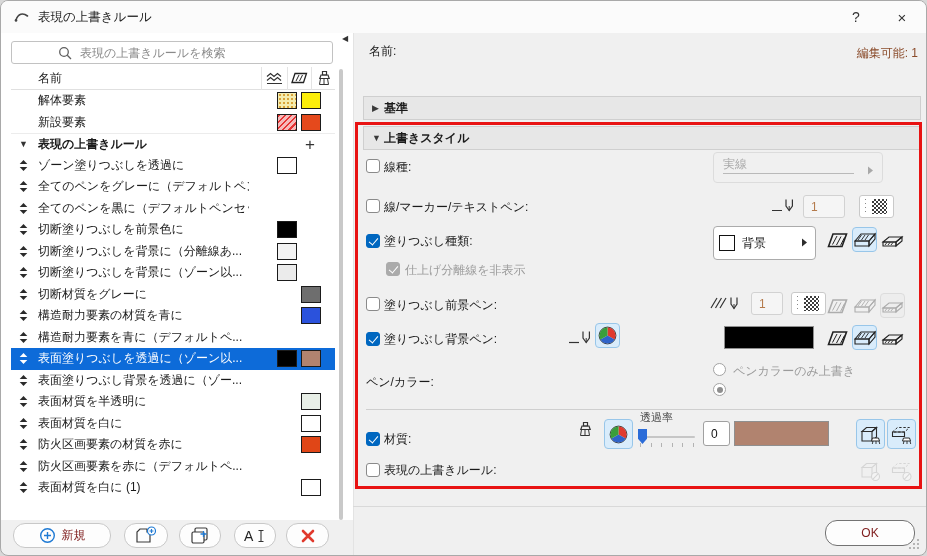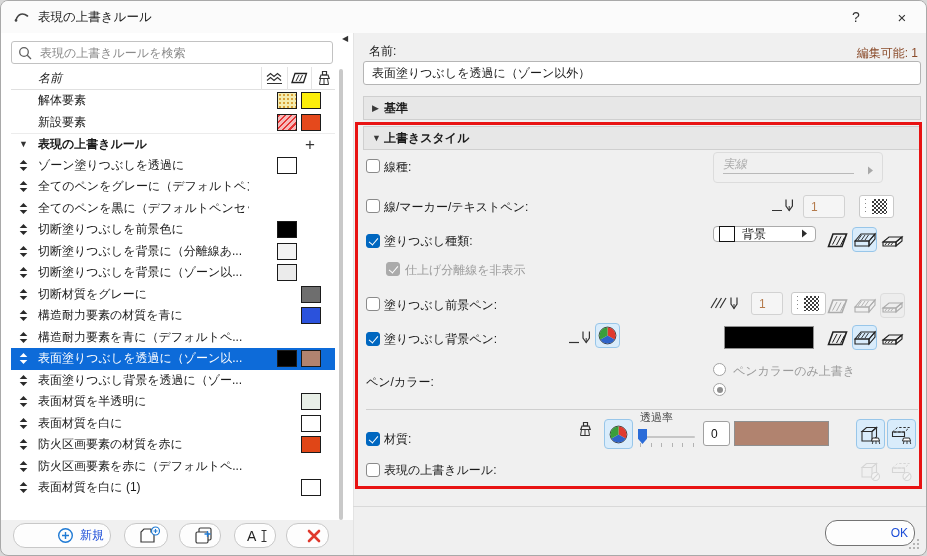--- a/index.html
+++ b/index.html
@@ -5,46 +5,46 @@
   html,body{margin:0;padding:0;background:#d8d8d8;font-family:"Liberation Sans","DejaVu Sans",sans-serif;}
   .dialog{position:relative;width:927px;height:556px;background:#f0f0f0;border:1px solid #a9a9a9;border-radius:8px;overflow:hidden;box-sizing:border-box;font-size:12px;color:#1a1a1a;}
   
   .titlebar{position:absolute;left:0;top:0;right:0;height:32px;background:#fbfbfb;display:flex;align-items:center;}
   .app-icon{margin-left:12px;width:17px;height:17px;display:inline-flex;}
   .title-text{margin-left:8px;font-size:12.5px;color:#191919;}
   .tb-btn{position:absolute;top:0;width:40px;height:32px;border:0;background:transparent;font-size:14px;color:#333;display:flex;align-items:center;justify-content:center;cursor:pointer;}
   .tb-help{right:50px;} .tb-close{right:4px;font-size:15px;}
   
   .left-bg{position:absolute;left:0;top:32px;width:352px;height:487px;background:#ffffff;}
-  .searchbox{position:absolute;left:10px;top:40px;width:322px;height:23px;border:1px solid #c2c2c2;border-radius:3px;background:#fff;display:flex;align-items:center;box-sizing:border-box;}
+  .searchbox{position:absolute;left:10px;top:40px;width:322px;height:23px;border:1px solid #c2c2c2;border-radius:3px;background:#fff;display:flex;align-items:center;box-sizing:border-box;padding-left:40px;}
   .searchbox svg{margin-left:6px;flex:0 0 auto;}
   .searchbox input{border:0;outline:none;flex:1;font-size:12px;font-family:inherit;margin-left:6px;color:#222;background:transparent;}
   .searchbox input::placeholder{color:#8a8a8a;}
   .rlist{position:absolute;left:10px;top:66px;width:324px;height:453px;background:#fff;box-sizing:border-box;}
-  .list-header{display:flex;align-items:center;height:23px;border-bottom:1px solid #e0e0e0;box-sizing:border-box;font-style:italic;}
+  .list-header{display:flex;align-items:center;height:23px;border-bottom:1px solid #e0e0e0;box-sizing:border-box;}
   .list-header .hname{margin-left:27px;flex:1;color:#1a1a1a;}
   .hslot{width:24px;height:23px;display:flex;align-items:center;justify-content:center;border-left:1px solid #e4e4e4;box-sizing:border-box;}
   .hslot.first{width:26px;}
   .lrow{display:flex;align-items:center;height:21.5px;position:relative;box-sizing:border-box;}
   .lrow .handle{width:11px;margin-left:8px;display:inline-flex;color:#2b2b2b;flex:0 0 auto;}
   .lrow .lbl{margin-left:8px;flex:1;white-space:nowrap;overflow:hidden;}
   .slot{width:24px;display:flex;align-items:center;justify-content:center;flex:0 0 auto;}
   .slot.line{width:26px;}
   .slot.pad{width:12px;}
   .sw{width:20px;height:17px;border:1px solid #1b1b1b;box-sizing:border-box;}
   .lrow.selected{background:#0d6bd9;color:#fff;}
   .lrow.selected .handle{color:#fff;}
   .group-row{font-weight:bold;border-top:1px solid #ececec;}
   .group-row .caret{margin-left:8px;font-size:9px;color:#333;width:11px;}
   .group-row .plus{position:absolute;right:20px;top:0;font-size:17px;font-weight:300;color:#333;line-height:21px;cursor:pointer;}
   .sw.dot-yellow{background-color:#f5ecae;background-image:radial-gradient(#d9a43a 0.9px,transparent 1px);background-size:4px 4px;}
   .sw.hatch-red{background:repeating-linear-gradient(135deg,#e63434 0 1.6px,#f6baba 1.6px 4.4px);}
   .vscroll{position:absolute;right:-8px;top:2px;bottom:0;width:4px;background:#c9c9c9;border-radius:2px;}
   
-  .btn{border:1px solid #c8c8c8;border-radius:12px;background:#fdfdfd;font-size:12px;color:#1d4ed8;display:flex;align-items:center;justify-content:flex-end;gap:6px;cursor:pointer;box-sizing:border-box;font-family:inherit;}
+  .btn{border:1px solid #c8c8c8;border-radius:12px;background:#fdfdfd;font-size:12px;color:#7f1d1d;display:flex;align-items:center;justify-content:center;gap:6px;cursor:pointer;box-sizing:border-box;font-family:inherit;}
   .lb{position:absolute;top:522px;height:25px;}
   #btn-new{left:12px;width:98px;}
   #btn-newfolder{left:123px;width:44px;}
   #btn-duplicate{left:178px;width:42px;}
   #btn-rename{left:233px;width:42px;}
   #btn-delete{left:285px;width:43px;}
   
   .split-arrow{position:absolute;left:341px;top:33px;font-size:8px;color:#333;}
   .vsplit{position:absolute;left:352px;top:32px;bottom:0;width:1px;background:#e3e3e3;}
   
@@ -56,21 +56,21 @@
   .secbar .scaret{width:12px;margin-left:8px;font-size:9px;color:#3a3a3a;font-weight:normal;}
   
   .cb{position:absolute;width:14px;height:14px;border:1px solid #8a8a8a;border-radius:3px;background:#fff;box-sizing:border-box;cursor:pointer;}
   .cb.on{background:#0067c0;border-color:#0067c0;}
   .cb.on::after{content:'';position:absolute;left:4px;top:1px;width:4px;height:8px;border:solid #fff;border-width:0 1.7px 1.7px 0;transform:rotate(40deg);}
   .cb.dis{background:#ababab;border-color:#ababab;}
   .radio{position:absolute;width:13px;height:13px;border:1px solid #a3a3a3;border-radius:50%;background:#fff;box-sizing:border-box;}
   .radio.sel::after{content:'';position:absolute;left:2.5px;top:2.5px;width:6px;height:6px;border-radius:50%;background:#8e8e8e;}
   .gray{color:#9b9b9b;}
   
-  .ddl-disabled{position:absolute;left:360px;width:170px;top:119px;height:31px;border:1px solid #dcdcdc;border-radius:4px;box-sizing:border-box;font-style:italic;}
+  .ddl-disabled{position:absolute;left:360px;width:170px;top:119px;height:31px;border:1px solid #dcdcdc;border-radius:4px;box-sizing:border-box;}
   .ddl-disabled .val{position:absolute;left:9px;top:3px;color:#a9a9a9;}
   .ddl-disabled .lineprev{position:absolute;left:9px;right:28px;bottom:8px;height:1px;background:#b9b9b9;}
   .ddl-disabled .chev{position:absolute;right:8px;top:11px;}
   .ddl{position:absolute;background:#fff;border:1px solid #ababab;border-radius:4px;box-sizing:border-box;display:flex;align-items:center;cursor:pointer;}
   .ddl .dsw{width:16px;height:16px;border:1.5px solid #111;background:#fff;margin-left:5px;box-sizing:border-box;}
   .ddl .dtext{margin-left:7px;flex:1;}
   .ddl .chev{margin-right:7px;}
   .numfield{position:absolute;height:23px;border:1px solid #d2d2d2;border-radius:3px;background:#f5f5f5;box-sizing:border-box;display:flex;align-items:center;padding-left:7px;color:#b57b4c;}
   .numfield.enabled{background:#fff;border-color:#a0a0a0;color:#111;}
   .checkerbtn{position:absolute;height:23px;border:1px solid #c9c9c9;border-radius:3px;background:#fff;box-sizing:border-box;display:flex;align-items:center;cursor:pointer;}
@@ -463,23 +463,20 @@
         </svg>
       </span>
     </button>
 
   <span class="split-arrow">◀</span>
   <div class="vsplit"></div>
 
   <div class="right">
     <span class="r-label" style="left:16px;top:10px;">名前:</span>
     <span class="editable">編集可能: 1</span>
-    <div class="name-field">
-        <span>表面塗りつぶしを透過に（ゾーン以外）</span>
-      </div>
 
     <div class="secbar" style="top:63px;">
       <span class="scaret">▶</span>
       <span>基準</span>
     </div>
     <div class="secbar" style="top:93px;">
       <span class="scaret">▼</span>
       <span>上書きスタイル</span>
     </div>
 
@@ -505,21 +502,21 @@
     <div class="numfield" style="left:450px;top:162px;width:42px;">
         <span>1</span>
       </div>
     <div class="checkerbtn" style="left:506px;top:162px;">
         <span class="dots"></span>
         <span class="chk"></span>
       </div>
 
     <span class="cb on" style="left:13px;top:201px;"></span>
     <span class="r-label" style="left:31px;top:200px;">塗りつぶし種類:</span>
-    <div class="ddl" style="left:360px;top:193px;width:103px;height:16px;">
+    <div class="ddl" style="left:360px;top:193px;width:103px;height:34px;">
       <span class="dsw"></span>
       <span class="dtext">背景</span>
       <span class="chev"><svg width="7" height="9" viewBox="0 0 7 9">
             <path d="M1 0.5 L6 4.5 L1 8.5 z" fill="#2d2d2d"></path>
           </svg></span>
     </div>
     <span class="tbtn" style="left:472px;top:194px;">
         <svg width="21" height="18" viewBox="0 0 21 18">
           <polygon points="1.5,15.5 6,3 19.5,3 15,15.5" fill="none" stroke="#222" stroke-width="1.6"></polygon>
           <path d="M5.5 13.5 L10 5 M9.5 14 L14 5.5 M13.5 14.5 L17.5 6.5" stroke="#222" stroke-width="1"></path>

